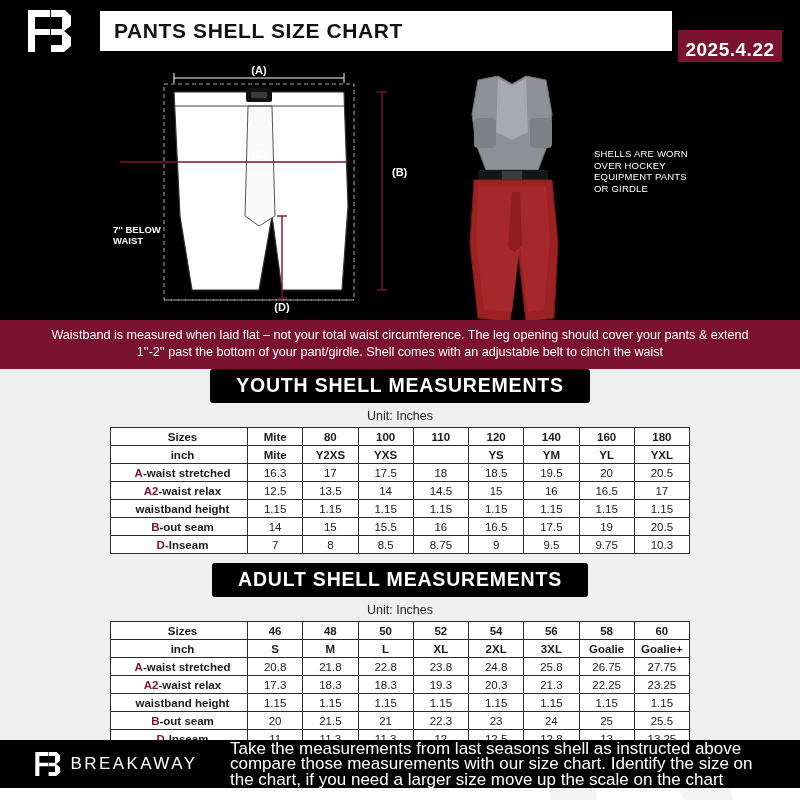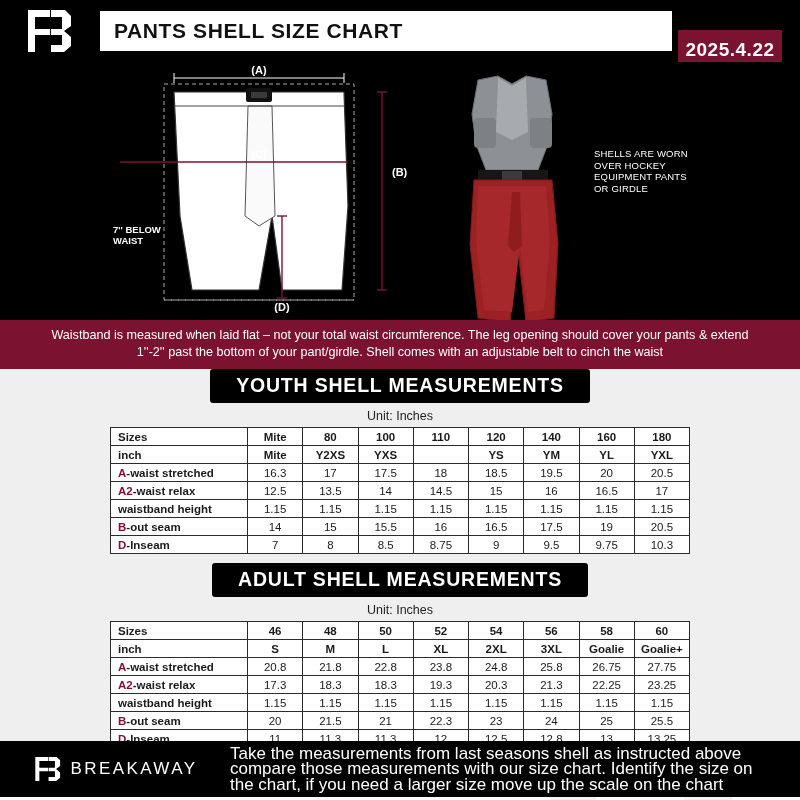--- a/index.html
+++ b/index.html
@@ -114,36 +114,36 @@
   }
   table.size td {
     border: 1px solid #2b2b2b;
     height: 18px;
     font-size: 11.5px;
     text-align: center;
     color: #1a1a1a;
     padding: 0;
   }
   table.size td.rowlab {
-    text-align: left;
+    text-align: center;
     padding-left: 7px;
     font-weight: bold;
     width: 137px;
   }
   table.size td.rowlab .acc { color: #7B1230; }
   table.size tr.head td { font-weight: bold; }
   table.size td.data-bold { font-weight: bold; }
 
   .gap { background: #efefef; height: 9px; }
 
   
   .footer {
     position: absolute;
-    left: 0; bottom: 3px;
-    width: 800px; height: 56px;
+    left: 0; bottom: 12px;
+    width: 800px; height: 48px;
     background: #000000;
     display: flex; align-items: center; text-decoration: underline;
   }
   .footer-logo {
     width: 230px;
     display: flex; align-items: center; justify-content: center;
     gap: 8px;
   }
   .footer-logo .name {
     color: #ffffff; font-size: 17px; letter-spacing: 2.4px;

